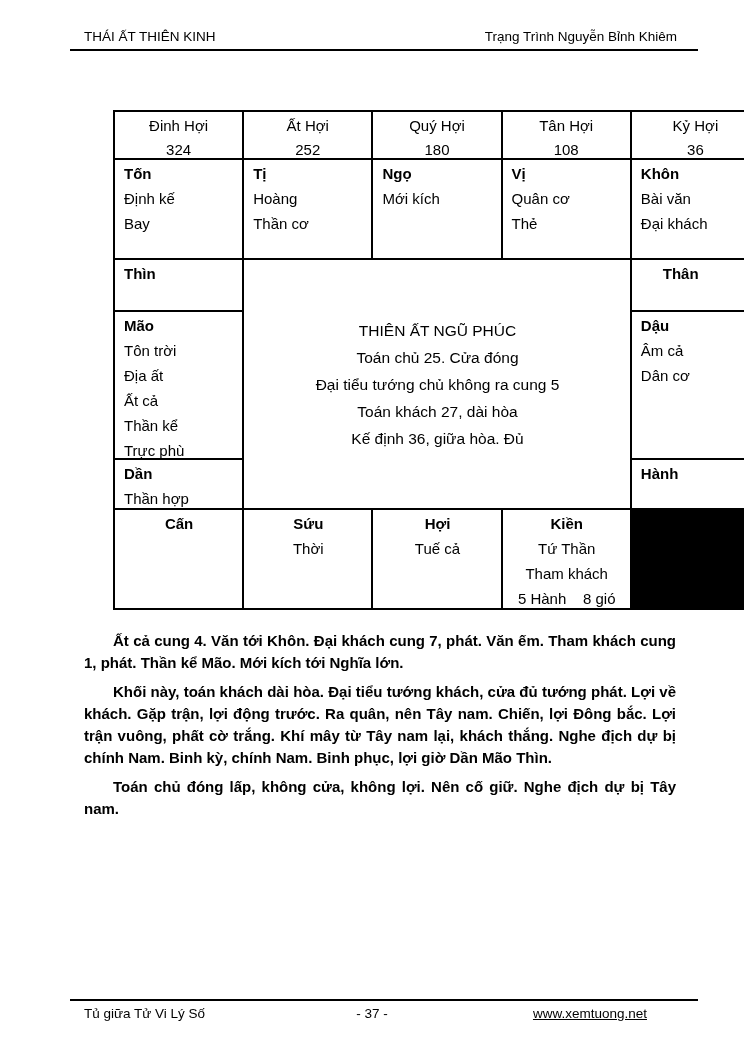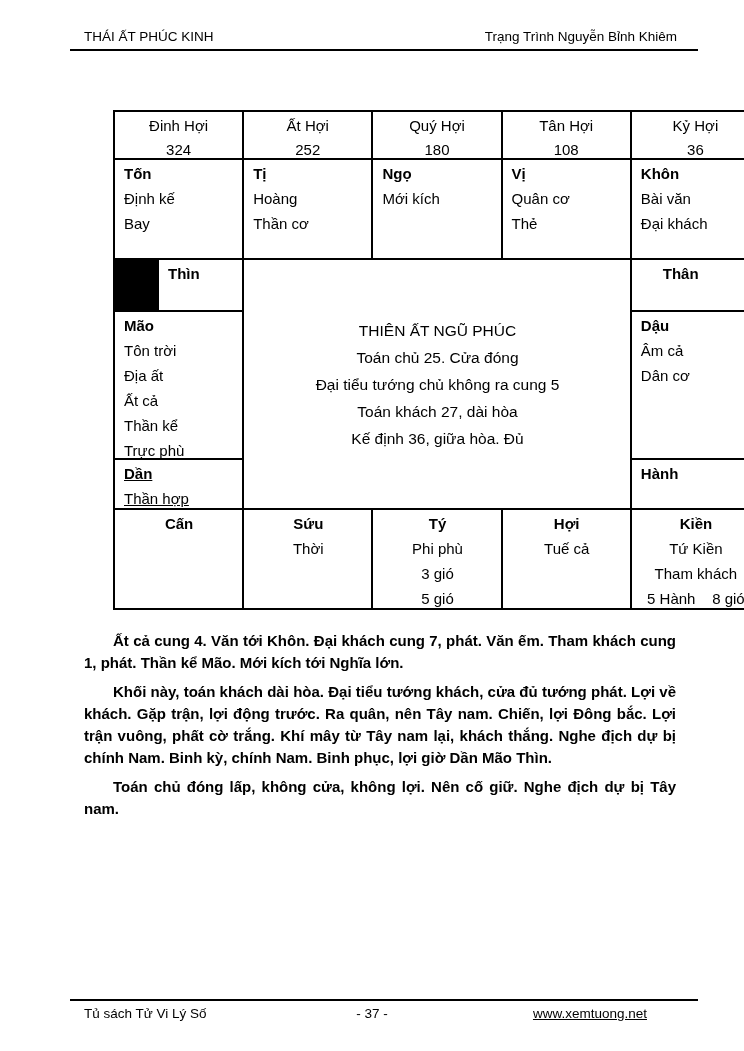--- a/index.html
+++ b/index.html
@@ -47,44 +47,44 @@
   .center-cell{
     grid-row:3 / span 3;grid-column:2 / span 3;
     display:flex;flex-direction:column;
     justify-content:center;align-items:center;
     text-align:center;
     font-size:15.5px;
   }
   .center-line{line-height:27px;white-space:pre-wrap;}
   
   .r2{grid-row:2;}
-  .r3c1{grid-row:3;grid-column:1;margin-left:44px;} .r3c5{grid-row:3;grid-column:5;padding-left:31px;}
+  .r3c1{grid-row:3;grid-column:1;} .r3c5{grid-row:3;grid-column:5;padding-left:31px;}
   .r4c1{grid-row:4;grid-column:1;} .r4c5{grid-row:4;grid-column:5;}
-  .r5c1{grid-row:5;grid-column:1;text-decoration:underline;} .r5c5{grid-row:5;grid-column:5;}
+  .r5c1{grid-row:5;grid-column:1;} .r5c5{grid-row:5;grid-column:5;}
   .r6{grid-row:6;text-align:center;}
   
   .body-text{
     position:absolute;left:84px;top:630px;width:592px;
     font-size:15px;
   }
   .body-text p{
     margin:0 0 7px 0;
     text-indent:29px;
     text-align:justify;
     line-height:22px;
     font-weight:bold;
   }
 </style>
 </head>
 <body>
 
 <div class="page">
 
   <div class="page-header">
-    <span>THÁI ẤT PHÚC KINH</span>
+    <span>THÁI ẤT THIÊN KINH</span>
     <span>Trạng Trình Nguyễn Bỉnh Khiêm</span>
   </div>
   <div class="rule header-rule"></div>
 
   <div class="chart">
 
     <div class="cell ycell">
       <div class="yname">Đinh Hợi</div>
       <div class="yval">324</div>
     </div>
@@ -167,43 +167,37 @@
     </div>
 
     <div class="cell r6">
       <div class="ct">Cấn</div>
     </div>
     <div class="cell r6">
       <div class="ct">Sứu</div>
       <div class="cl">Thời</div>
     </div>
     <div class="cell r6">
-      <div class="ct">Tý</div>
-      <div class="cl">Phi phù</div>
-      <div class="cl">3 gió</div>
-      <div class="cl">5 gió</div>
-    </div>
-    <div class="cell r6">
       <div class="ct">Hợi</div>
       <div class="cl">Tuế cả</div>
     </div>
     <div class="cell r6">
       <div class="ct">Kiền</div>
-      <div class="cl">Tứ Kiền</div>
+      <div class="cl">Tứ Thần</div>
       <div class="cl">Tham khách</div>
       <div class="cl">5 Hành    8 gió</div>
     </div>
   </div>
 
   <div class="body-text">
     <p>Ất cả cung 4. Văn tới Khôn. Đại khách cung 7, phát. Văn ếm. Tham khách cung 1, phát. Thần kể Mão. Mới kích tới Nghĩa lớn.</p>
     <p>Khối này, toán khách dài hòa. Đại tiểu tướng khách, cửa đủ tướng phát. Lợi về khách. Gặp trận, lợi động trước. Ra quân, nên Tây nam. Chiến, lợi Đông bắc. Lợi trận vuông, phất cờ trắng. Khí mây từ Tây nam lại, khách thắng. Nghe địch dự bị chính Nam. Binh kỳ, chính Nam. Binh phục, lợi giờ Dần Mão Thìn.</p>
     <p>Toán chủ đóng lấp, không cửa, không lợi. Nên cố giữ. Nghe địch dự bị Tây nam.</p>
   </div>
 
   <div class="rule footer-rule"></div>
   <div class="page-footer">
-    <span class="f-left">Tủ sách Tử Vi Lý Số</span>
+    <span class="f-left">Tủ giữa Tử Vi Lý Số</span>
     <span class="f-center">- 37 -</span>
     <span class="f-right">www.xemtuong.net</span>
   </div>
 
 </div>
 
 </body></html>

